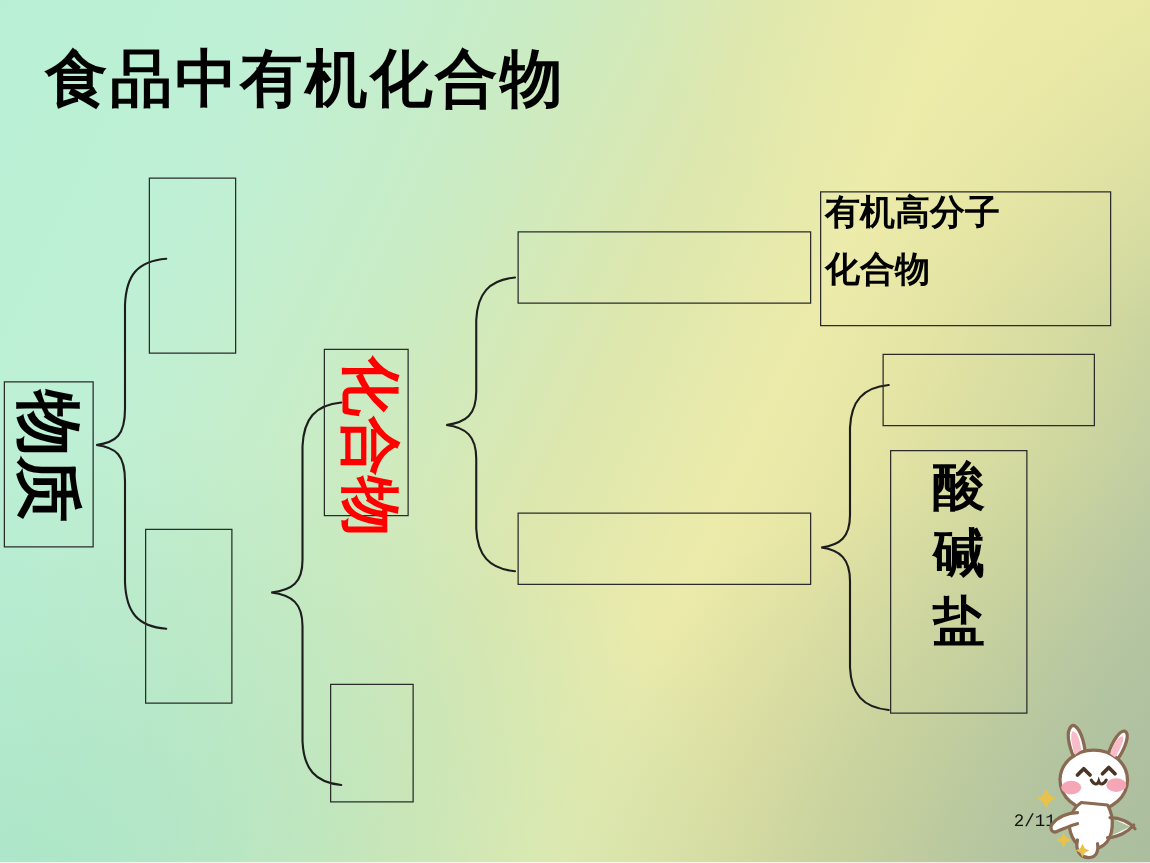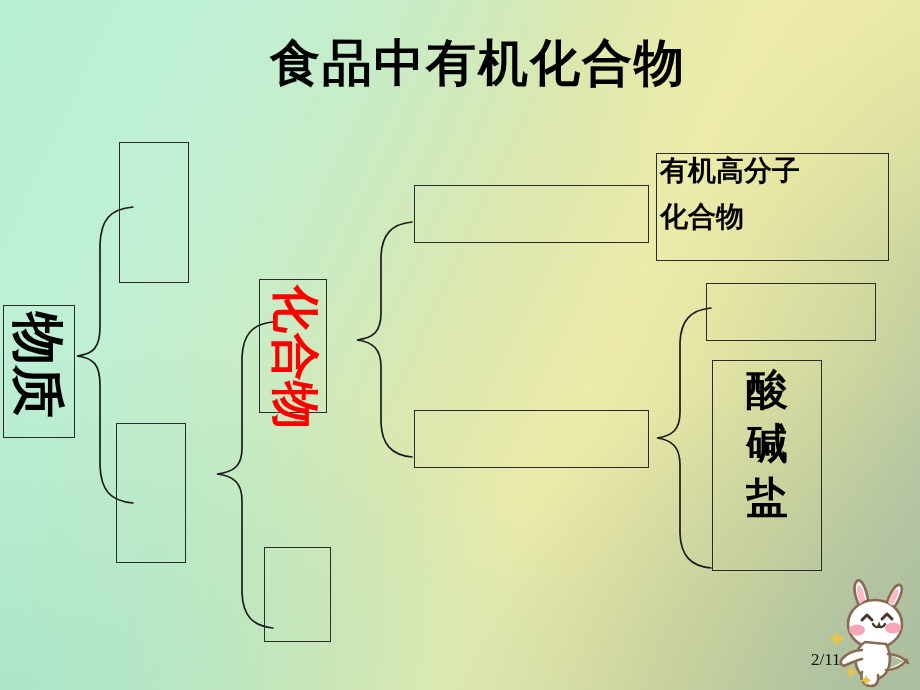--- a/index.html
+++ b/index.html
@@ -38,21 +38,20 @@
       radial-gradient(70% 60% at 100% 0%, rgba(240,238,168,0.65) 0%, rgba(240,238,168,0) 62%);
     pointer-events:none;
   }
   #layer { position: relative; width: 100%; height: 100%; z-index: 2; }
 
   
   .title {
     position: absolute;
     left: 0; right: 0;
     top: 36px;
-    text-align: center;
     font-size: 50px;
     line-height: 1.1;
     font-weight: 700;
     color: #000000;
     letter-spacing: 2px;
     white-space: nowrap;
     padding-left: 36px;
   }
 
   
@@ -102,22 +101,22 @@
   svg.conn path {
     fill: none;
     stroke: #1d1d1d;
     stroke-width: 1.7;
     stroke-linecap: round;
   }
 
   
   .pagenum {
     position: absolute;
-    font-family: Liberation Serif, serif;
-    font-size: 17px;
+    font-family: Liberation Mono, monospace;
+    font-size: 14px;
     color: #111;
     letter-spacing: 0px;
   }
 
   
   .mascot {
     position: absolute;
     left: 820px;
     top: 578px;
     width: 100px;

